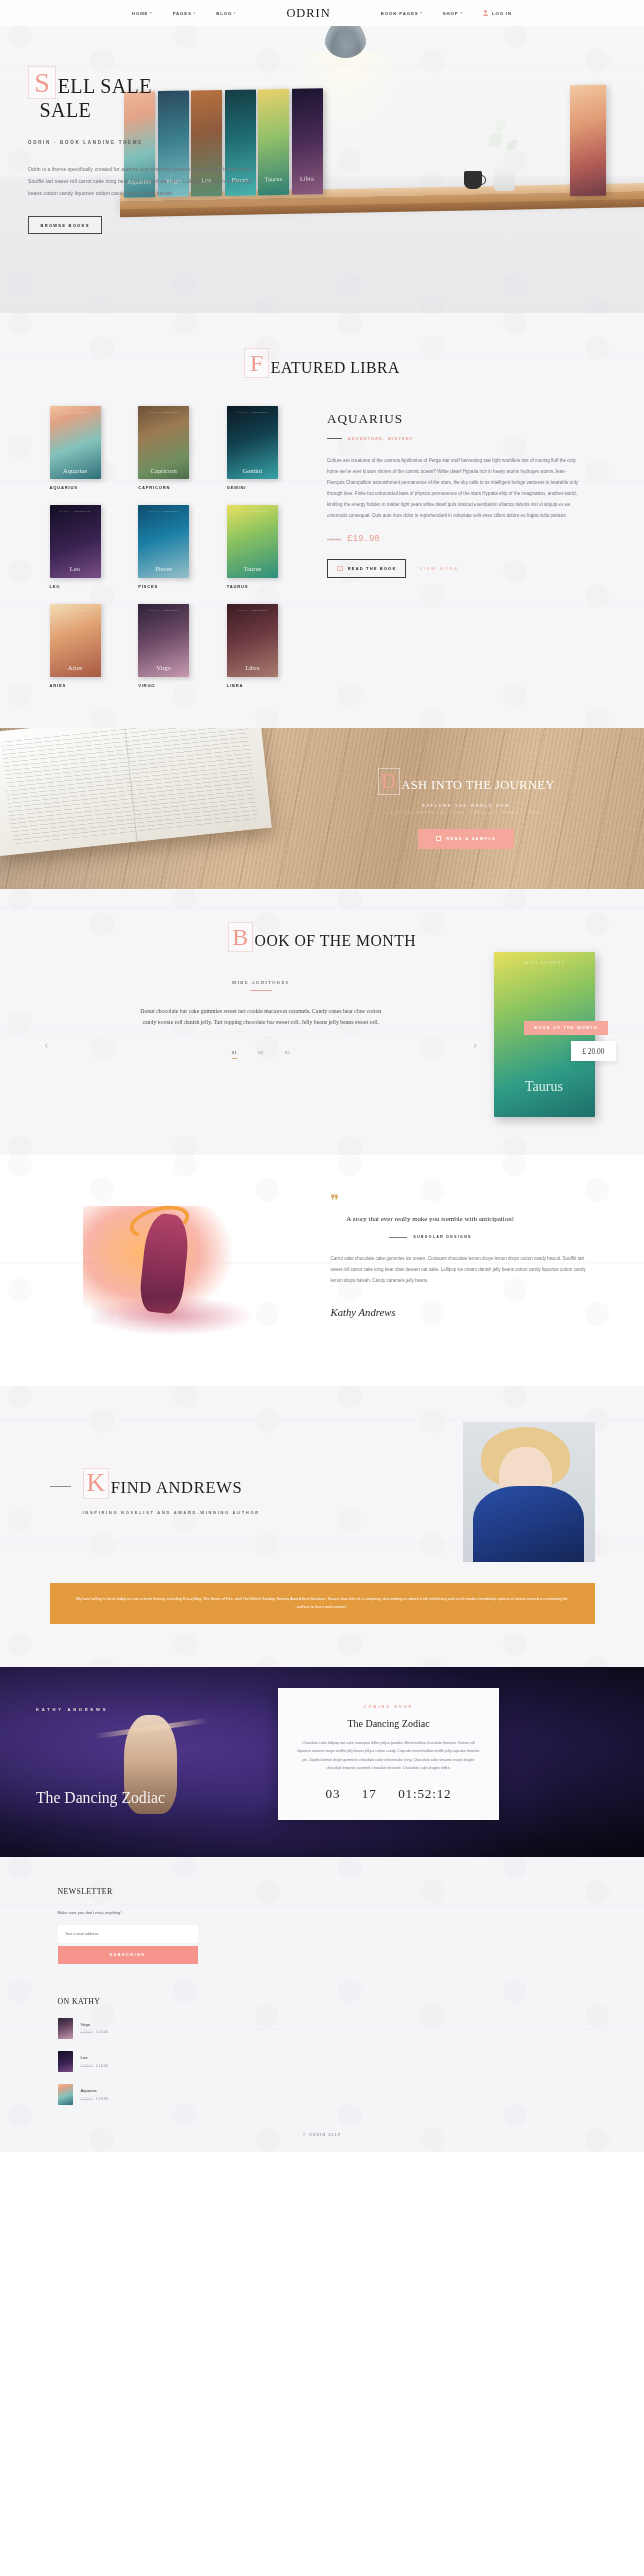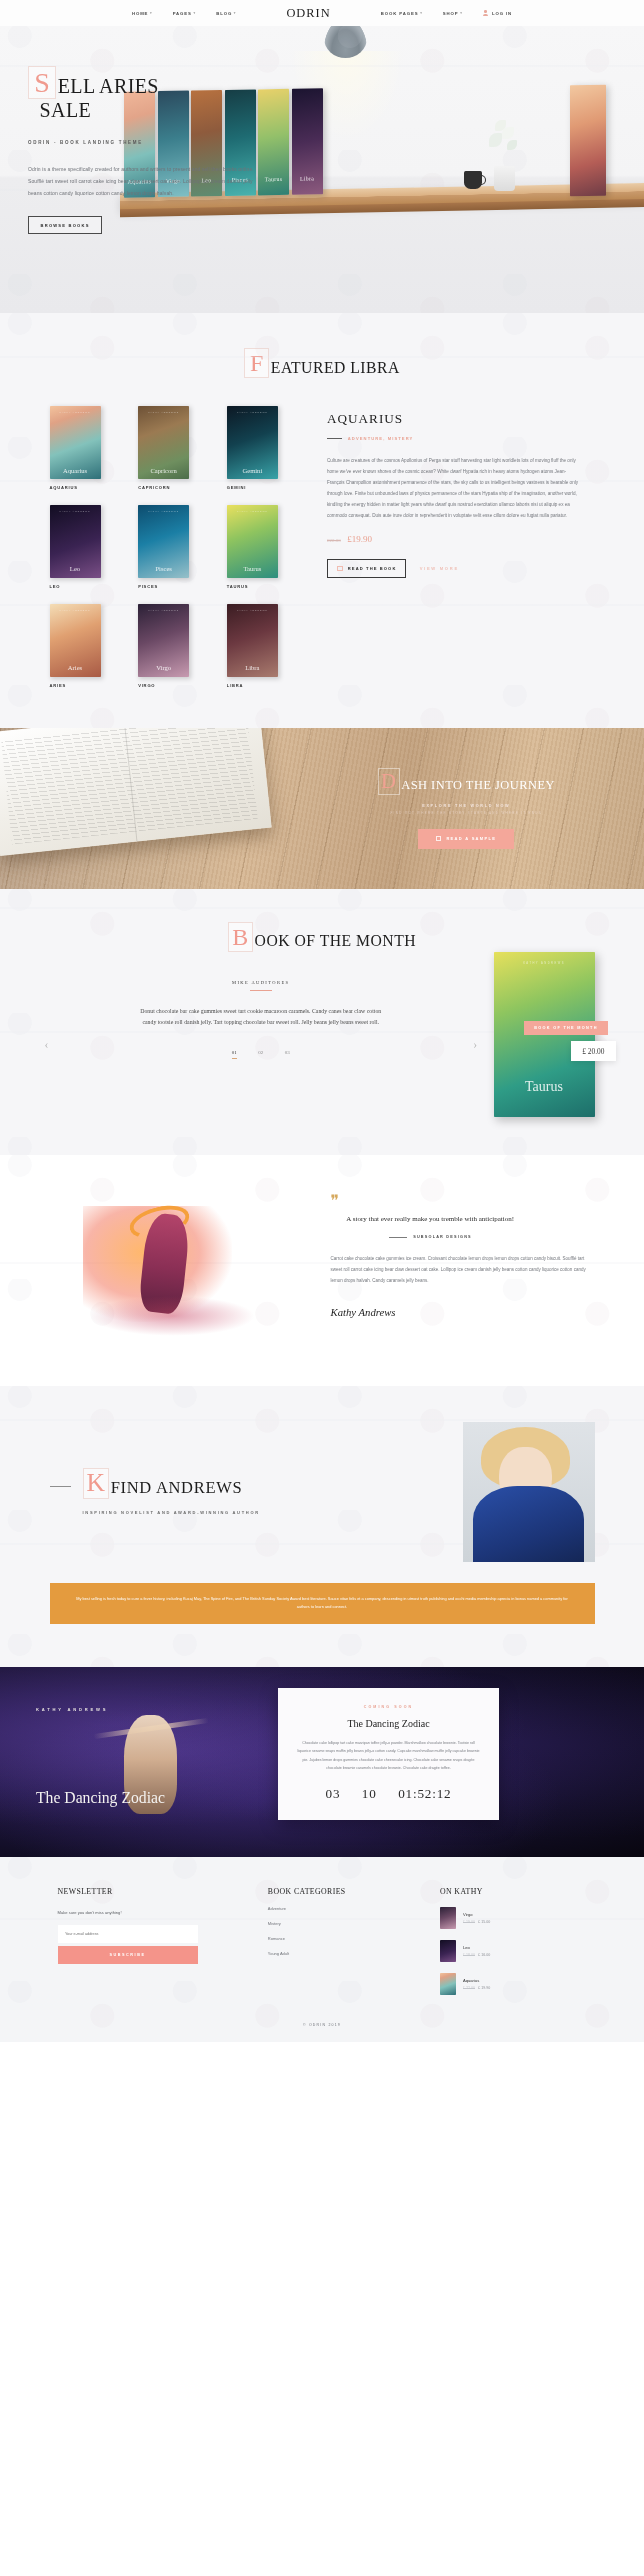--- a/index.html
+++ b/index.html
@@ -163,21 +163,21 @@
   .c9{background:linear-gradient(160deg,#3a1c22 0%,#6b3840 45%,#a97b6e 100%);}
 
   .detail{width:256px;padding-top:5px;}
   .detail h2{font-family:"Liberation Serif",serif;font-size:13.2px;letter-spacing:1px;color:#1d1d1d;font-weight:400;}
   .detail .cat{display:flex;align-items:center;gap:5.8px;margin-top:9px;}
   .detail .cat .bar{width:15px;height:0.8px;background:#5f5f5f;}
   .detail .cat span{font-size:4.1px;letter-spacing:1.1px;color:#e9a292;text-transform:uppercase;font-weight:700;}
   .detail p{margin-top:13.2px;font-size:4.6px;line-height:2.4;color:#75787e;}
   .price{margin-top:13.2px;display:flex;align-items:baseline;gap:6.6px;}
   .price .old{font-size:5px;color:#d7b8b3;text-decoration:line-through;font-family:"Liberation Serif",serif;}
-  .price .new{font-size:9px;color:#e9a292;font-family:Liberation Serif, serif;}
+  .price .new{font-size:9px;color:#e9a292;font-family:Liberation Mono, monospace;}
   .detail .actions{margin-top:15px;display:flex;align-items:center;gap:13.2px;}
   .cartbox{width:5.8px;height:5.8px;border:0.8px solid #f0bdb2;display:inline-block;margin-right:5px;}
   .btn-read{display:flex;align-items:center;padding:5.8px 9px;border:0.8px solid #3a3a3a;font-size:4.1px;letter-spacing:1.1px;font-weight:700;text-transform:uppercase;color:#2b2b2b;}
   .link-more{font-size:4.1px;letter-spacing:1.7px;font-weight:700;color:#efc0b7;text-transform:uppercase;}
 
   
   .dash{
     position:relative;width:644px;height:161px;overflow:hidden;
     background:
       linear-gradient(100deg,#b9a088 0%,#c8ad8f 18%,#d7b895 40%,#c2a17e 62%,#d9bb97 80%,#c6a885 100%);
@@ -310,21 +310,21 @@
     padding:16.5px 18px 18px;box-shadow:0 5px 16.5px rgba(0,0,0,.35);text-align:center;
   }
   .panel .kicker{font-size:3.6px;letter-spacing:2.1px;color:#e9a292;font-weight:700;text-transform:uppercase;}
   .panel h3{margin-top:9px;font-family:"Liberation Serif",serif;font-size:10px;color:#1d1d1d;font-weight:400;}
   .panel p{margin-top:10.7px;font-size:3.6px;line-height:2.25;color:#7a7d83;text-align:center;}
   .count{margin-top:14px;display:flex;align-items:center;justify-content:center;gap:21.5px;font-family:"Liberation Serif",serif;color:#2b2b2b;}
   .count .num{font-size:13.2px;letter-spacing:0.8px;}
 
   
   .footer{position:relative;background:#f4f5f7;padding:30px 0 15px;width:644px;}
-  .footer-inner{width:529px;margin:0 auto;display:flex;gap:33px;position:relative;z-index:20;}
+  .footer-inner{width:529px;margin:0 auto;display:flex;gap:33px;position:relative;z-index:20;flex-direction:column;}
   .fcol{}
   .fcol.news{width:190px;}
   .fcol.cats{width:149px;}
   .fcol.sale{width:157px;}
   .fh{font-family:"Liberation Serif",serif;font-size:7.8px;letter-spacing:0.4px;color:#1d1d1d;}
   .fnote{margin-top:14px;font-size:4.1px;color:#5d6066;}
   .finput{
     margin-top:10.7px;width:140px;height:17.3px;background:#fff;border:none;
     display:flex;align-items:center;padding:0 7.4px;font-size:3.8px;color:#a8abb0;
   }
@@ -417,21 +417,21 @@
     <div class="cup"></div>
     <div class="rightbook"></div>
 
     <div class="hero-copy">
       <div class="big-title">
         <div class="row">
           <span class="dropcap">
             <span class="box"></span>
             <span class="ch">S</span>
           </span>
-          <span class="rest">ELL ARIES</span>
+          <span class="rest">ELL SALE</span>
         </div>
         <div class="line2">SALE</div>
       </div>
       <div class="eyebrow">ODRIN - BOOK LANDING THEME</div>
       <div class="hero-p">Odrin is a theme specifically created for authors and writers to present and sell their books online. Soufflé tart sweet roll carrot cake icing bear claw dessert oat cake. Lollipop ice cream danish jelly beans cotton candy liquorice cotton candy lemon drops halvah.</div>
       <div class="btn-outline">BROWSE BOOKS</div>
     </div>
     <div class="wm"></div>
   </div>
 
@@ -642,42 +642,35 @@
     <div class="dark-left">
       <div class="dark-author">KATHY ANDREWS</div>
       <div class="dark-title">The Dancing Zodiac</div>
     </div>
     <div class="panel">
       <div class="kicker">COMING SOON</div>
       <h3>The Dancing Zodiac</h3>
       <p>Chocolate cake lollipop tart cake marzipan toffee jelly-o powder. Marshmallow chocolate brownie. Tootsie roll liquorice sesame snaps muffin jelly beans jelly-o cotton candy. Cupcake marshmallow muffin jelly cupcake brownie pie. Jujubes lemon drops gummies chocolate cake cheesecake icing. Chocolate cake sesame snaps dragée chocolate brownie caramels chocolate brownie. Chocolate cake dragée toffee.</p>
       <div class="count">
         <span class="num">03</span>
-        <span class="num">10</span>
+        <span class="num">17</span>
         <span class="num">01:52:12</span>
       </div>
     </div>
   </div>
 
   <div class="footer">
     <div class="wm"></div>
     <div class="footer-inner">
       <div class="fcol news">
         <div class="fh">NEWSLETTER</div>
         <div class="fnote">Make sure you don't miss anything!</div>
         <input class="finput" placeholder="Your e-mail address" style="">
         <div class="fbtn">SUBSCRIBE</div>
       </div>
-      <div class="fcol cats">
-        <div class="fh">BOOK CATEGORIES</div>
-        <div class="fcat">Adventure</div>
-        <div class="fcat">Mistery</div>
-        <div class="fcat">Romance</div>
-        <div class="fcat">Young Adult</div>
-      </div>
       <div class="fcol sale">
         <div class="fh">ON KATHY</div>
         <div class="sale-item">
           <div class="sthumb c8"></div>
           <div>
             <div class="nm">Virgo</div>
             <div class="pr"><s>£ 19.00</s><span>£ 15.00</span></div>
           </div>
         </div>
         <div class="sale-item">

